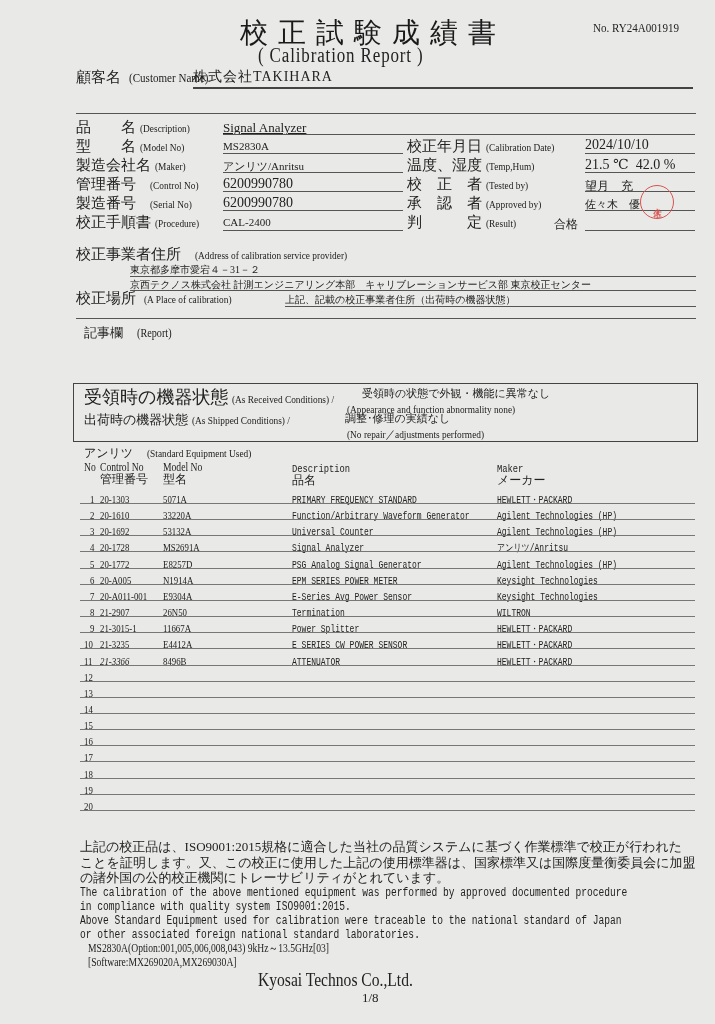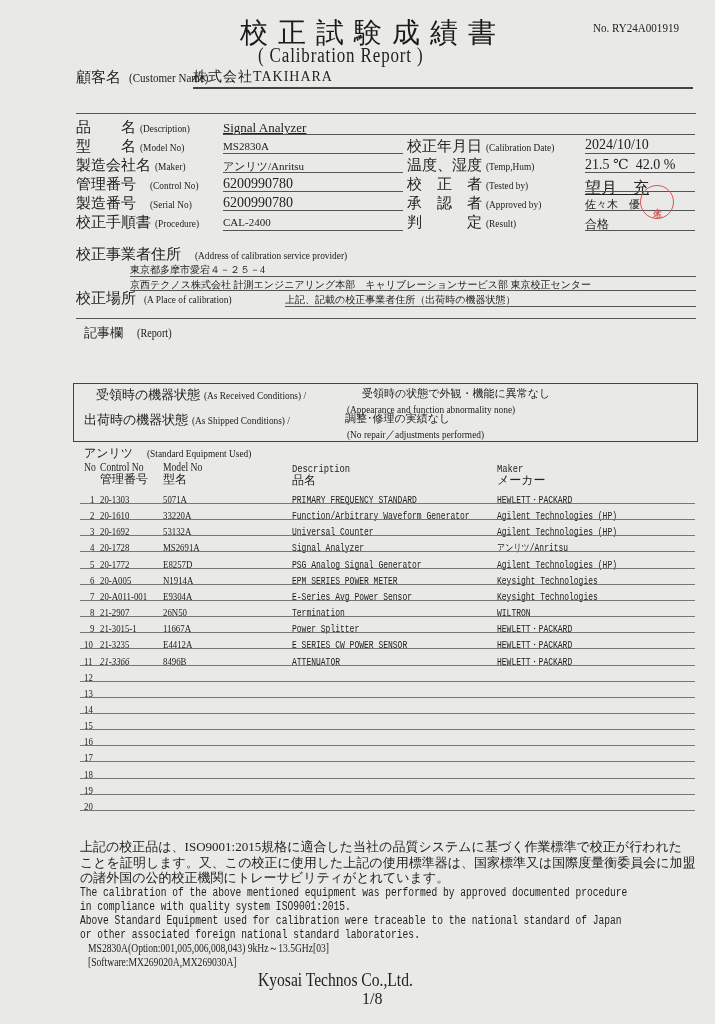--- a/index.html
+++ b/index.html
@@ -106,70 +106,70 @@
   <div class="abs" style="left:407px; top:156px;">
     <span class="lbl-jp">温度、湿度</span>
     <span class="lbl-en">(Temp,Hum)</span>
   </div>
   <div class="abs val" style="left:585px; top:156px; font-size:14px; white-space:pre;">21.5 ℃  42.0 %</div>
 
   <div class="abs" style="left:407px; top:175px;">
     <span class="lbl-jp">校　正　者</span>
     <span class="lbl-en">(Tested by)</span>
   </div>
-  <div class="abs val" style="left:585px; top:178px; font-size:16px;text-decoration:underline;">望月　充</div>
+  <div class="abs val" style="left:585px; top:178px; font-size:12px;text-decoration:underline;">望月　充</div>
 
   <div class="abs" style="left:407px; top:194px;">
     <span class="lbl-jp">承　認　者</span>
     <span class="lbl-en">(Approved by)</span>
   </div>
   <div class="abs val" style="left:585px; top:197px; font-size:11px;">佐々木　優</div>
 
   <div class="abs" style="left:407px; top:213px;">
     <span class="lbl-jp">判　　　定</span>
     <span class="lbl-en">(Result)</span>
   </div>
-  <div class="abs val" style="left:585px; top:216px; font-size:12px;">合格</div>
+  <div class="abs val" style="left:554px; top:216px; font-size:12px;">合格</div>
 </div>
 <div class="hline" style="left:585px; top:153px; width:110px;"></div>
 <div class="hline" style="left:585px; top:172px; width:110px;"></div>
 <div class="hline" style="left:585px; top:191px; width:110px;"></div>
 <div class="hline" style="left:585px; top:210px; width:110px;"></div>
 <div class="hline" style="left:585px; top:230px; width:110px;"></div>
 
 <div class="stamp">
   <span style="writing-mode:vertical-rl; font-size:9px; line-height:9px;">佐々木</span>
 </div>
 
 <div class="abs" style="left:76px; top:245px;">
   <span class="lbl-jp">校正事業者住所</span>
   <span class="lbl-en" style="margin-left:10px;">(Address of calibration service provider)</span>
 </div>
-<div class="abs" style="left:130px; top:263px; font-size:10px;">東京都多摩市愛宕４－２５－4</div>
+<div class="abs" style="left:130px; top:263px; font-size:10px;">東京都多摩市愛宕４－31－２</div>
 <div class="hline" style="left:130px; top:276px; width:566px;"></div>
 <div class="abs" style="left:130px; top:278px; font-size:10px;">京西テクノス株式会社 計測エンジニアリング本部　キャリブレーションサービス部 東京校正センター</div>
 <div class="hline" style="left:130px; top:290px; width:566px;"></div>
 
 <div class="abs" style="left:76px; top:289px;">
   <span class="lbl-jp">校正場所</span>
   <span class="lbl-en" style="margin-left:4px;">(A Place of calibration)</span>
 </div>
 <div class="abs" style="left:285px; top:293px; font-size:10px;">上記、記載の校正事業者住所（出荷時の機器状態）</div>
 <div class="hline" style="left:285px; top:306px; width:411px;"></div>
 
 <div class="hline" style="left:76px; top:318px; width:620px;"></div>
 
 <div class="abs" style="left:84px; top:323px;">
   <span style="font-size:13px;">記事欄</span>
   <span class="lbl-en" style="font-size:12px; margin-left:10px;">(Report)</span>
 </div>
 
 <div class="cond-box"></div>
 <div class="abs" style="left:84px; top:385px;">
-  <span style="font-size:13px;margin-left:12px;">受領時の機器状態</span>
+  <span style="font-size:18px;">受領時の機器状態</span>
   <span class="lbl-en">(As Received Conditions) /</span>
 </div>
 <div class="abs" style="left:362px; top:386px; font-size:11px;">受領時の状態で外観・機能に異常なし</div>
 <div class="abs" style="left:347px; top:399px;">
   <span class="lbl-en">(Appearance and function abnormality none)</span>
 </div>
 <div class="abs" style="left:84px; top:410px;">
   <span style="font-size:13px;">出荷時の機器状態</span>
   <span class="lbl-en">(As Shipped Conditions) /</span>
 </div>
@@ -359,13 +359,13 @@
 <div class="abs footer-jp" style="left:80px; top:854px;">ことを証明します。又、この校正に使用した上記の使用標準器は、国家標準又は国際度量衡委員会に加盟</div>
 <div class="abs footer-jp" style="left:80px; top:869px;">の諸外国の公的校正機関にトレーサビリティがとれています。</div>
 <div class="abs" style="left:80px; top:882px;"><span class="footer-en mono" style="font-size:12px;">The calibration of the above mentioned equipment was performed by approved documented procedure</span></div>
 <div class="abs" style="left:80px; top:896px;"><span class="footer-en mono" style="font-size:12px;">in compliance with quality system ISO9001:2015.</span></div>
 <div class="abs" style="left:80px; top:910px;"><span class="footer-en mono" style="font-size:12px;">Above Standard Equipment used for calibration were traceable to the national standard of Japan</span></div>
 <div class="abs" style="left:80px; top:924px;"><span class="footer-en mono" style="font-size:12px;">or other associated foreign national standard laboratories.</span></div>
 <div class="abs" style="left:88px; top:938px;"><span class="footer-en" style="font-size:12px;">MS2830A(Option:001,005,006,008,043)  9kHz～13.5GHz[03]</span></div>
 <div class="abs" style="left:88px; top:952px;"><span class="footer-en" style="font-size:12px;">[Software:MX269020A,MX269030A]</span></div>
 
 <div class="abs" style="left:258px; top:969px;"><span style="font-size:19px; display:inline-block; transform:scaleX(0.82); transform-origin:left center;">Kyosai Technos Co.,Ltd.</span></div>
-<div class="abs" style="left:362px; top:990px; font-size:16px;">1/8</div>
+<div class="abs" style="left:362px; top:990px; font-size:13px;">1/8</div>
 
 </body></html>

